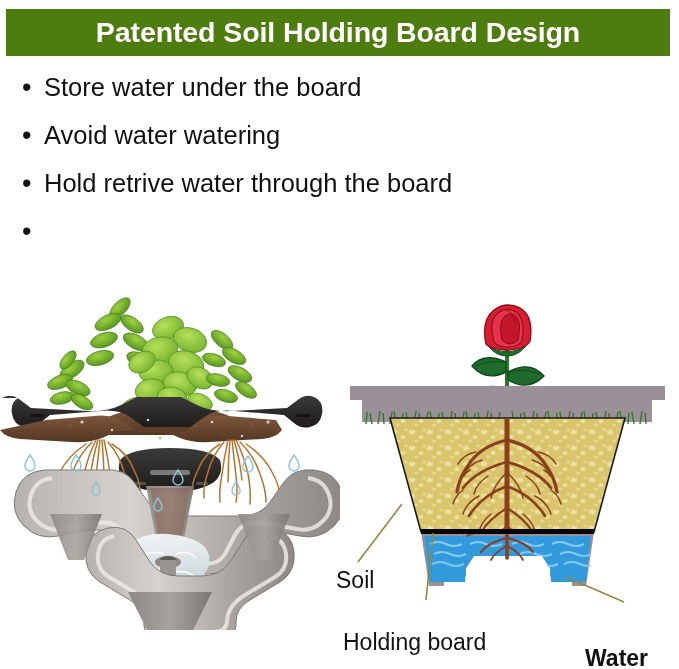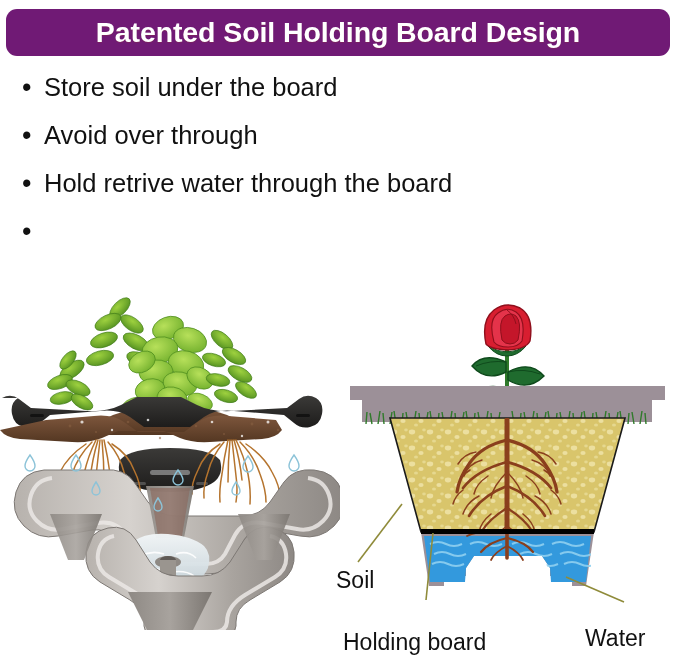--- a/index.html
+++ b/index.html
@@ -16,22 +16,22 @@
     font-family: "Liberation Sans", sans-serif;
   }
 
   
   .banner {
     position: absolute;
     left: 6px;
     top: 9px;
     width: 664px;
     height: 47px;
-    background: #701a75;
-    border-radius: 11px;
+    background: #4d7c0f;
+    border-radius: 0;
     box-sizing: border-box;
     display: flex;
     align-items: center;
     justify-content: center;
   }
   .banner-title {
     color: #ffffff;
     font-size: 28.5px;
     font-weight: bold;
     letter-spacing: -0.1px;
@@ -91,41 +91,41 @@
   }
   .label-txt {
     position: absolute;
     font-size: 23px;
     color: #111111;
     white-space: nowrap;
     line-height: 1;
   }
   .lbl-soil  { left: 6px;   top: 9px; }
   .lbl-board { left: 13px;  top: 71px; }
-  .lbl-water { left: 255px; top: 67px; }
+  .lbl-water { left: 255px; top: 87px; font-weight: bold; }
 
   svg { display: block; }
 </style>
 </head>
 <body>
 
 <div id="page">
 
   <div class="banner">
     <span class="banner-title">Patented Soil Holding Board Design</span>
   </div>
 
   <div class="bullets">
     <div class="bullet-row">
       <span class="bullet-dot">•</span>
-      <span class="bullet-text">Store soil under the board</span>
+      <span class="bullet-text">Store water under the board</span>
     </div>
     <div class="bullet-row">
       <span class="bullet-dot">•</span>
-      <span class="bullet-text">Avoid over through</span>
+      <span class="bullet-text">Avoid water watering</span>
     </div>
     <div class="bullet-row">
       <span class="bullet-dot">•</span>
       <span class="bullet-text">Hold retrive water through the board</span>
     </div>
     <div class="bullet-row">
       <span class="bullet-dot">•</span>
     </div>
   </div>
 

